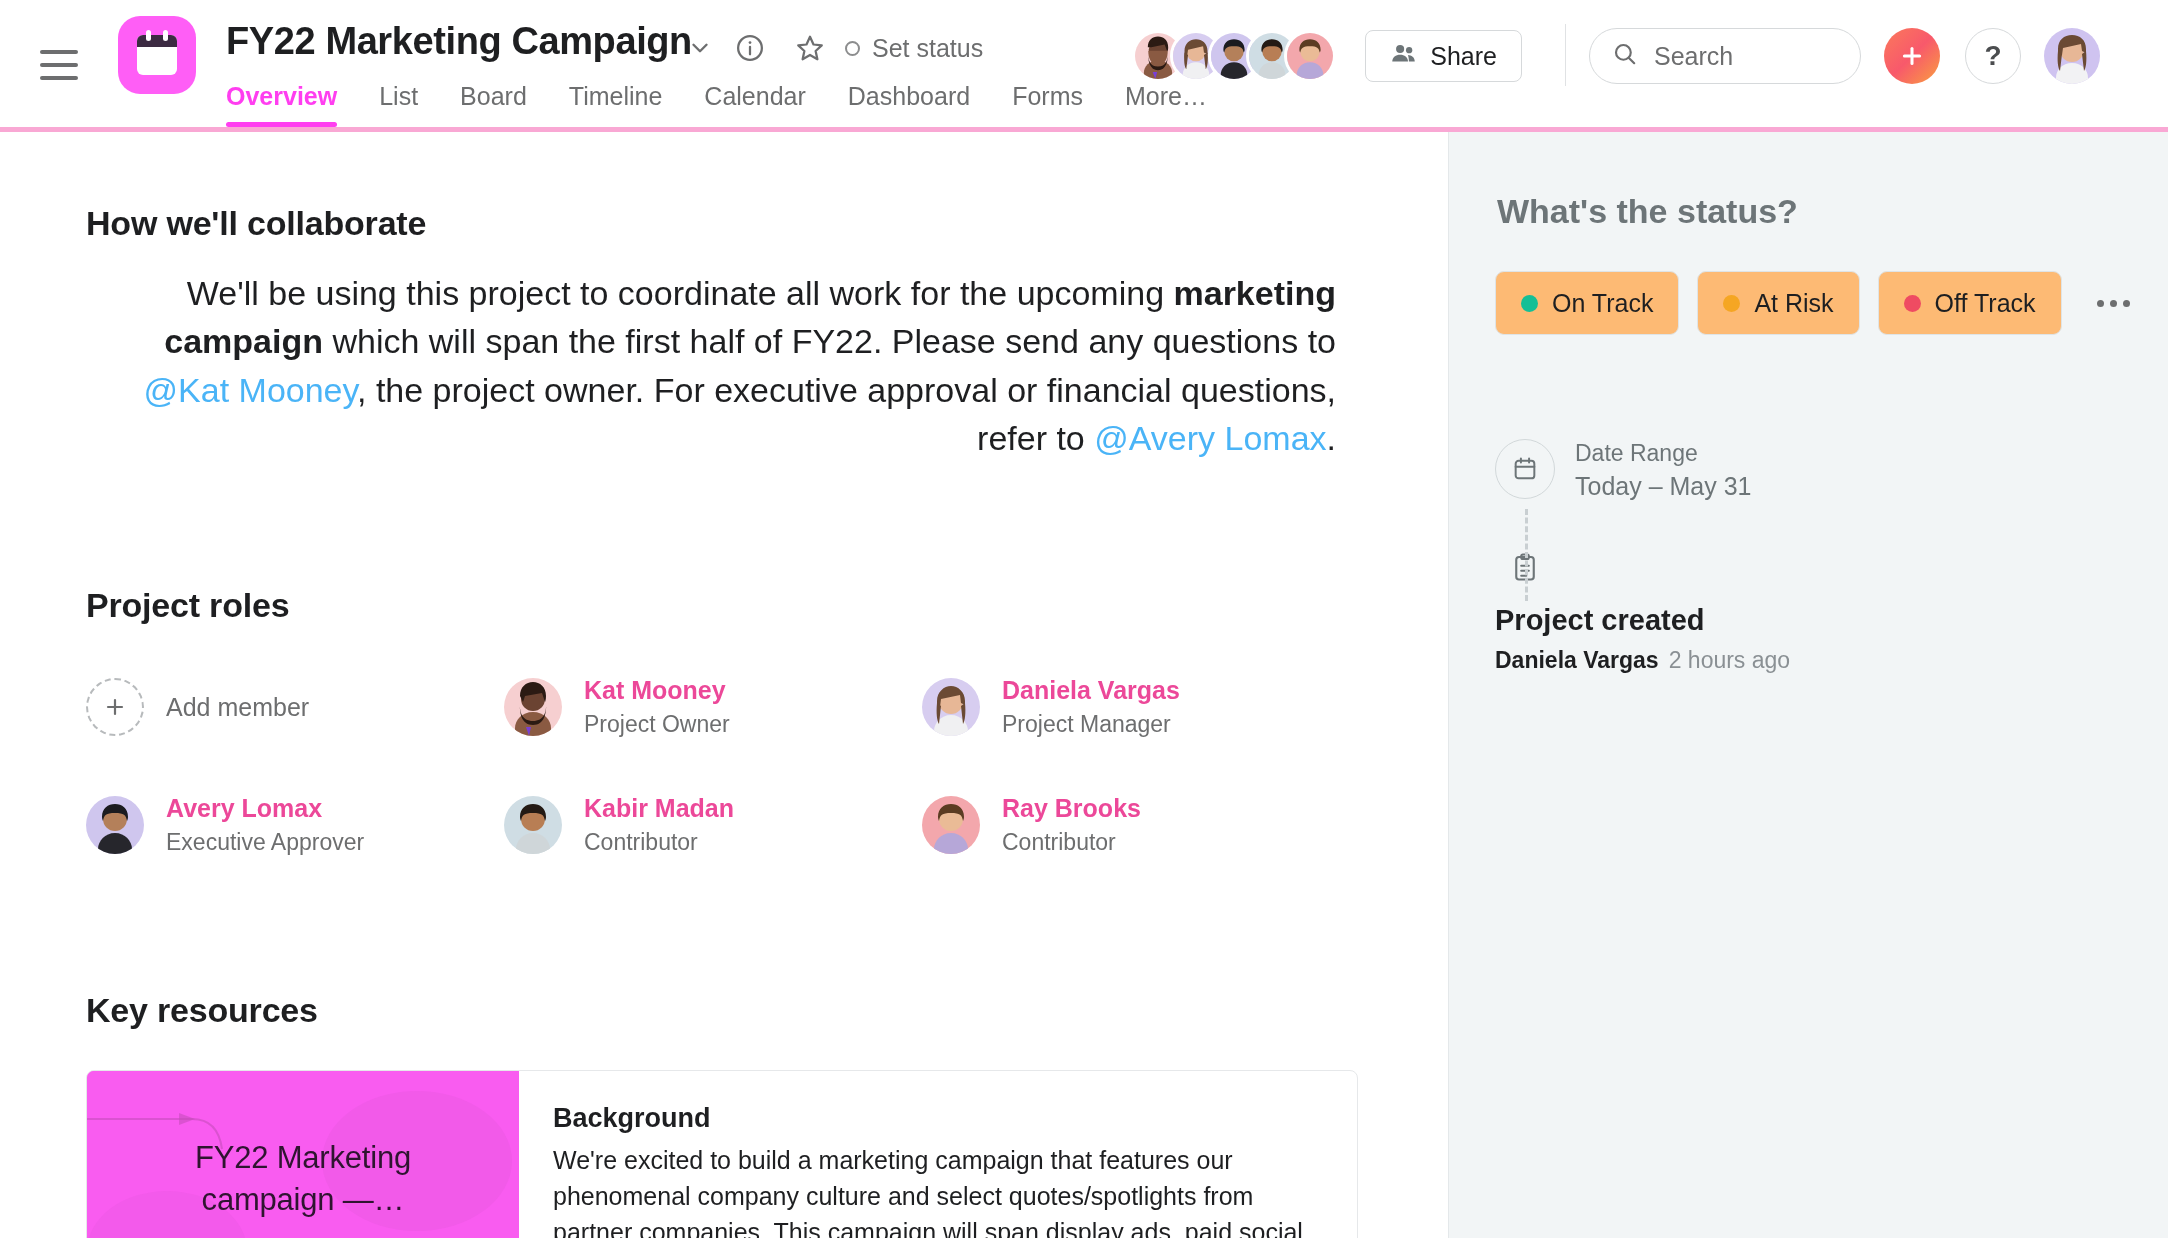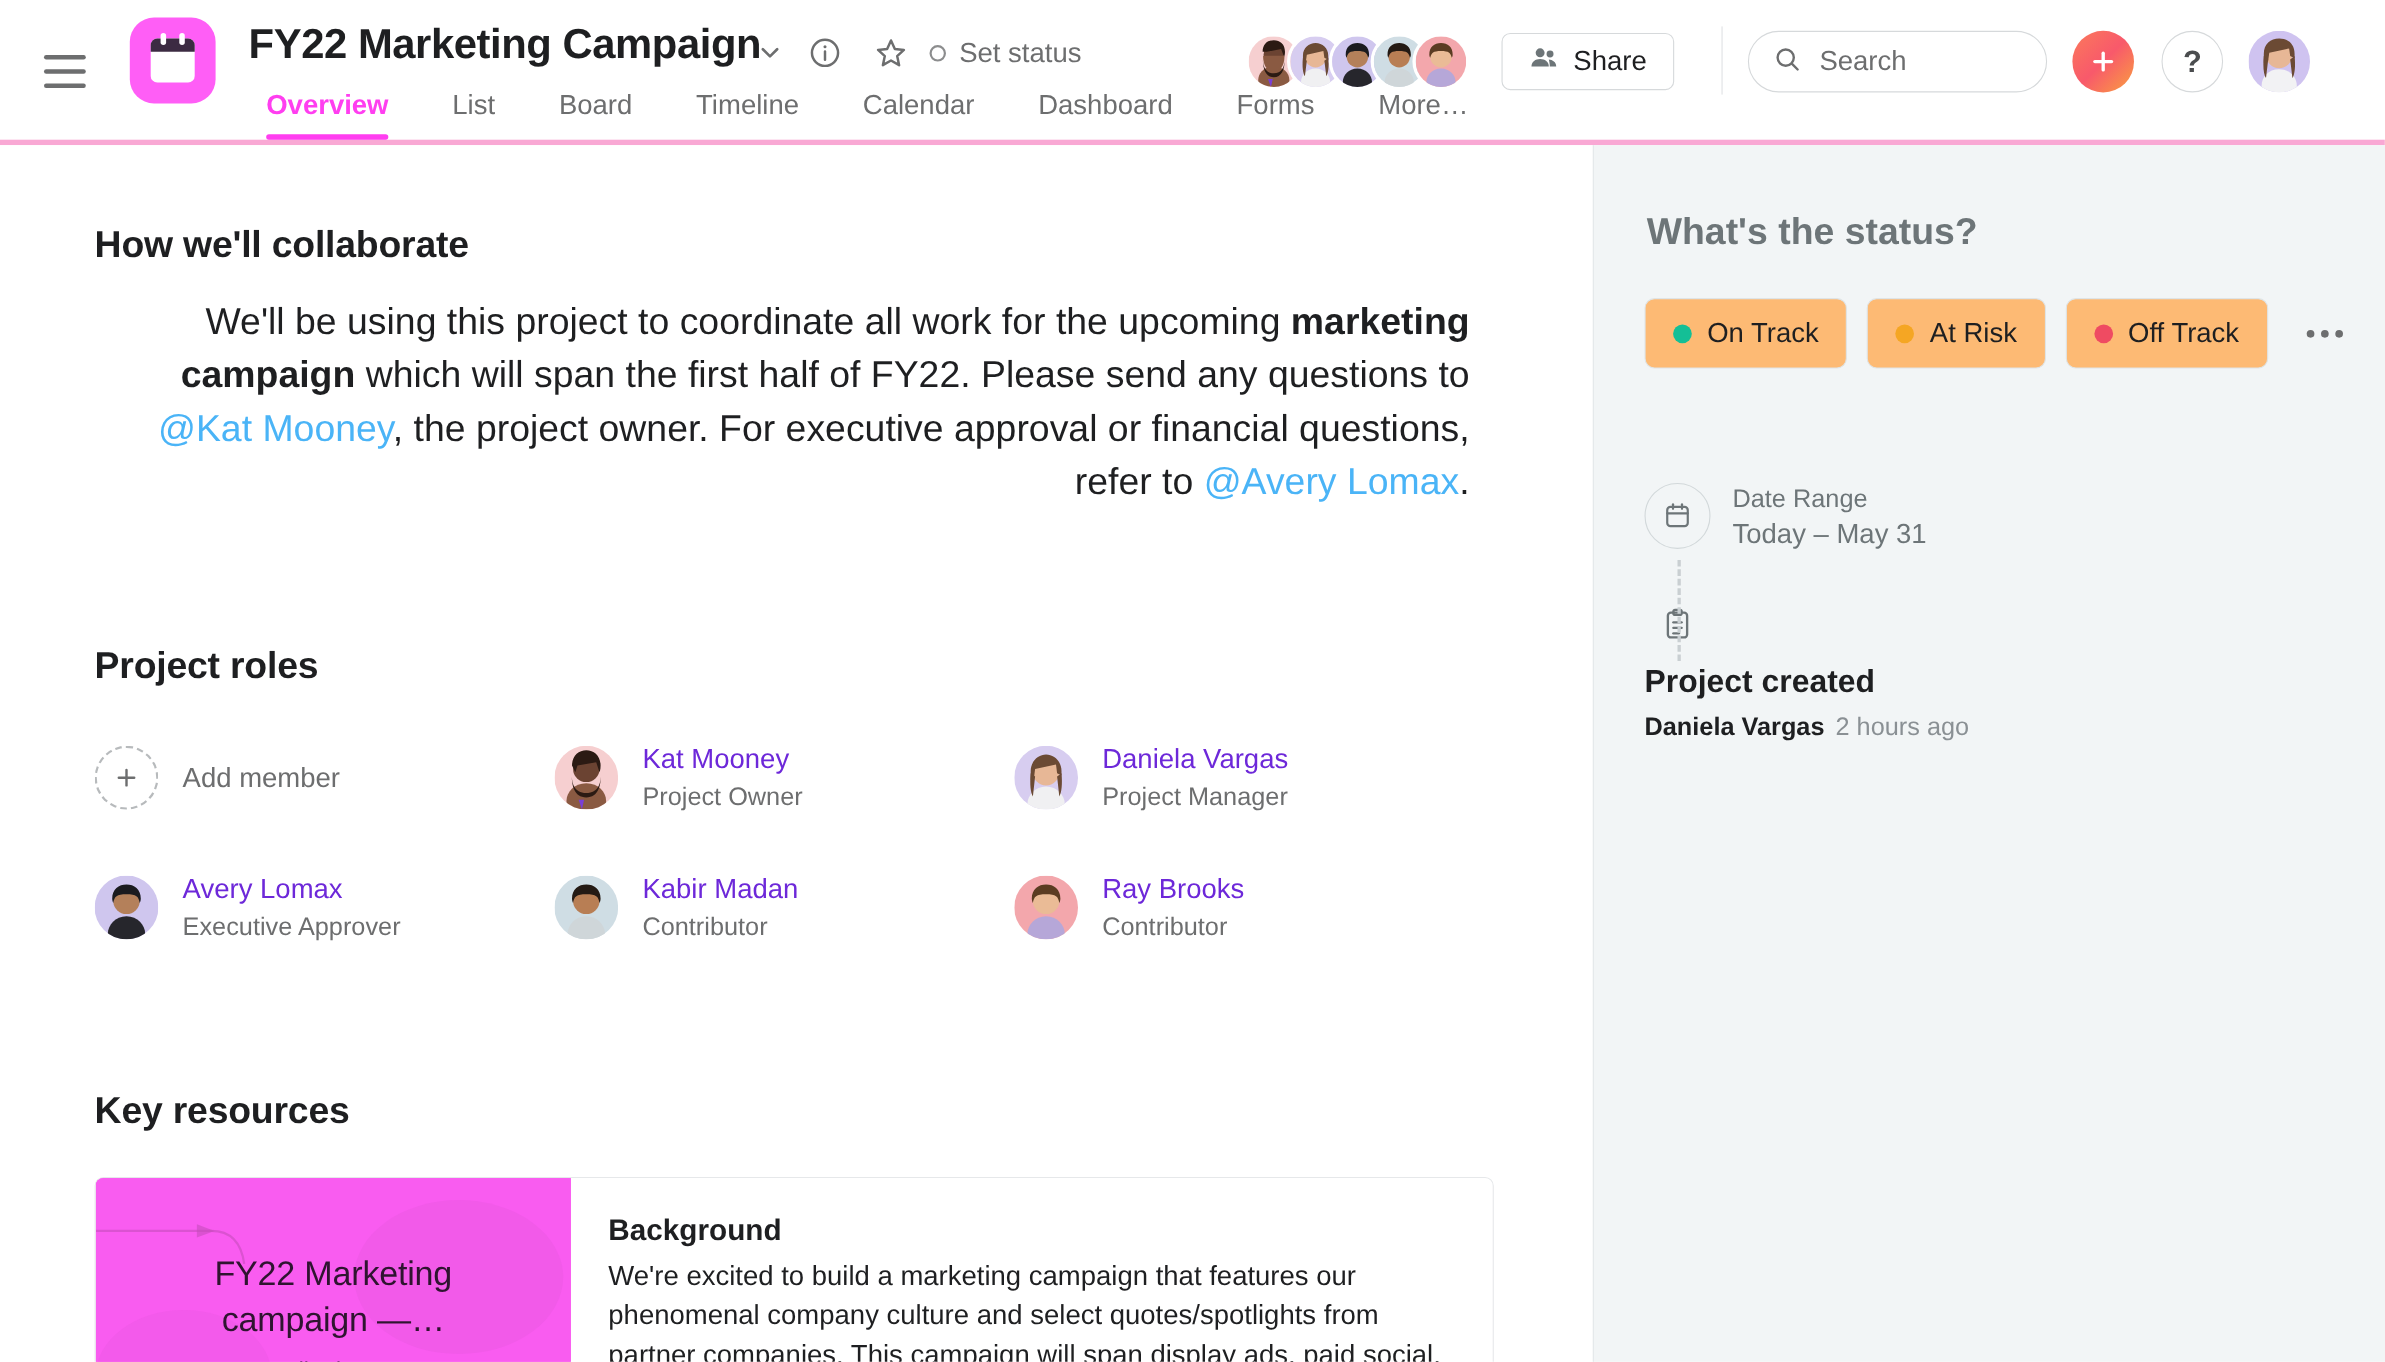--- a/index.html
+++ b/index.html
@@ -72,21 +72,20 @@
 
   
   .tabs {
     position: absolute; left: 226px; top: 82px;
     display: flex; align-items: flex-end; gap: 0px;
   }
   .tab {
     position: relative; font-size: 25px; color: #6d6e6f;
     padding: 0 28px 16px 0; margin-right: 14px; white-space: nowrap;
     cursor: pointer;
-    margin-left: 16px;
   }
   .tab.active { color: #ff3ef0; font-weight: 600; }
   .tab.active::after {
     content: ""; position: absolute; left: 0; right: 28px; bottom: 0;
     height: 5px; background: #ff3ef0; border-radius: 3px;
   }
 
   
   .avatar-stack {
     position: absolute; right: 832px; top: 30px;
@@ -154,21 +153,21 @@
   p.lede .mention { color: #4ab4f7; }
 
   .roles-title { margin-top: 124px; }
   .roles-grid {
     margin-top: 36px;
     display: grid; grid-template-columns: 418px 418px 418px;
     row-gap: 26px;
   }
   .role-cell { display: flex; align-items: center; gap: 22px; height: 92px; }
   .role-txt { display: flex; flex-direction: column; gap: 6px; }
-  .role-name { font-size: 25px; font-weight: 400; color: #6d28d9; }
+  .role-name { font-size: 25px; font-weight: 700; color: #ec4899; }
   .role-sub  { font-size: 23px; color: #6d6e6f; }
   .add-circle {
     width: 58px; height: 58px; border-radius: 50%;
     border: 2px dashed #b7babc;
     display: flex; align-items: center; justify-content: center;
     color: #6d6e6f; flex: none;
   }
   .add-label { font-size: 25px; color: #6d6e6f; }
 
   .kr-title { margin-top: 120px; }

